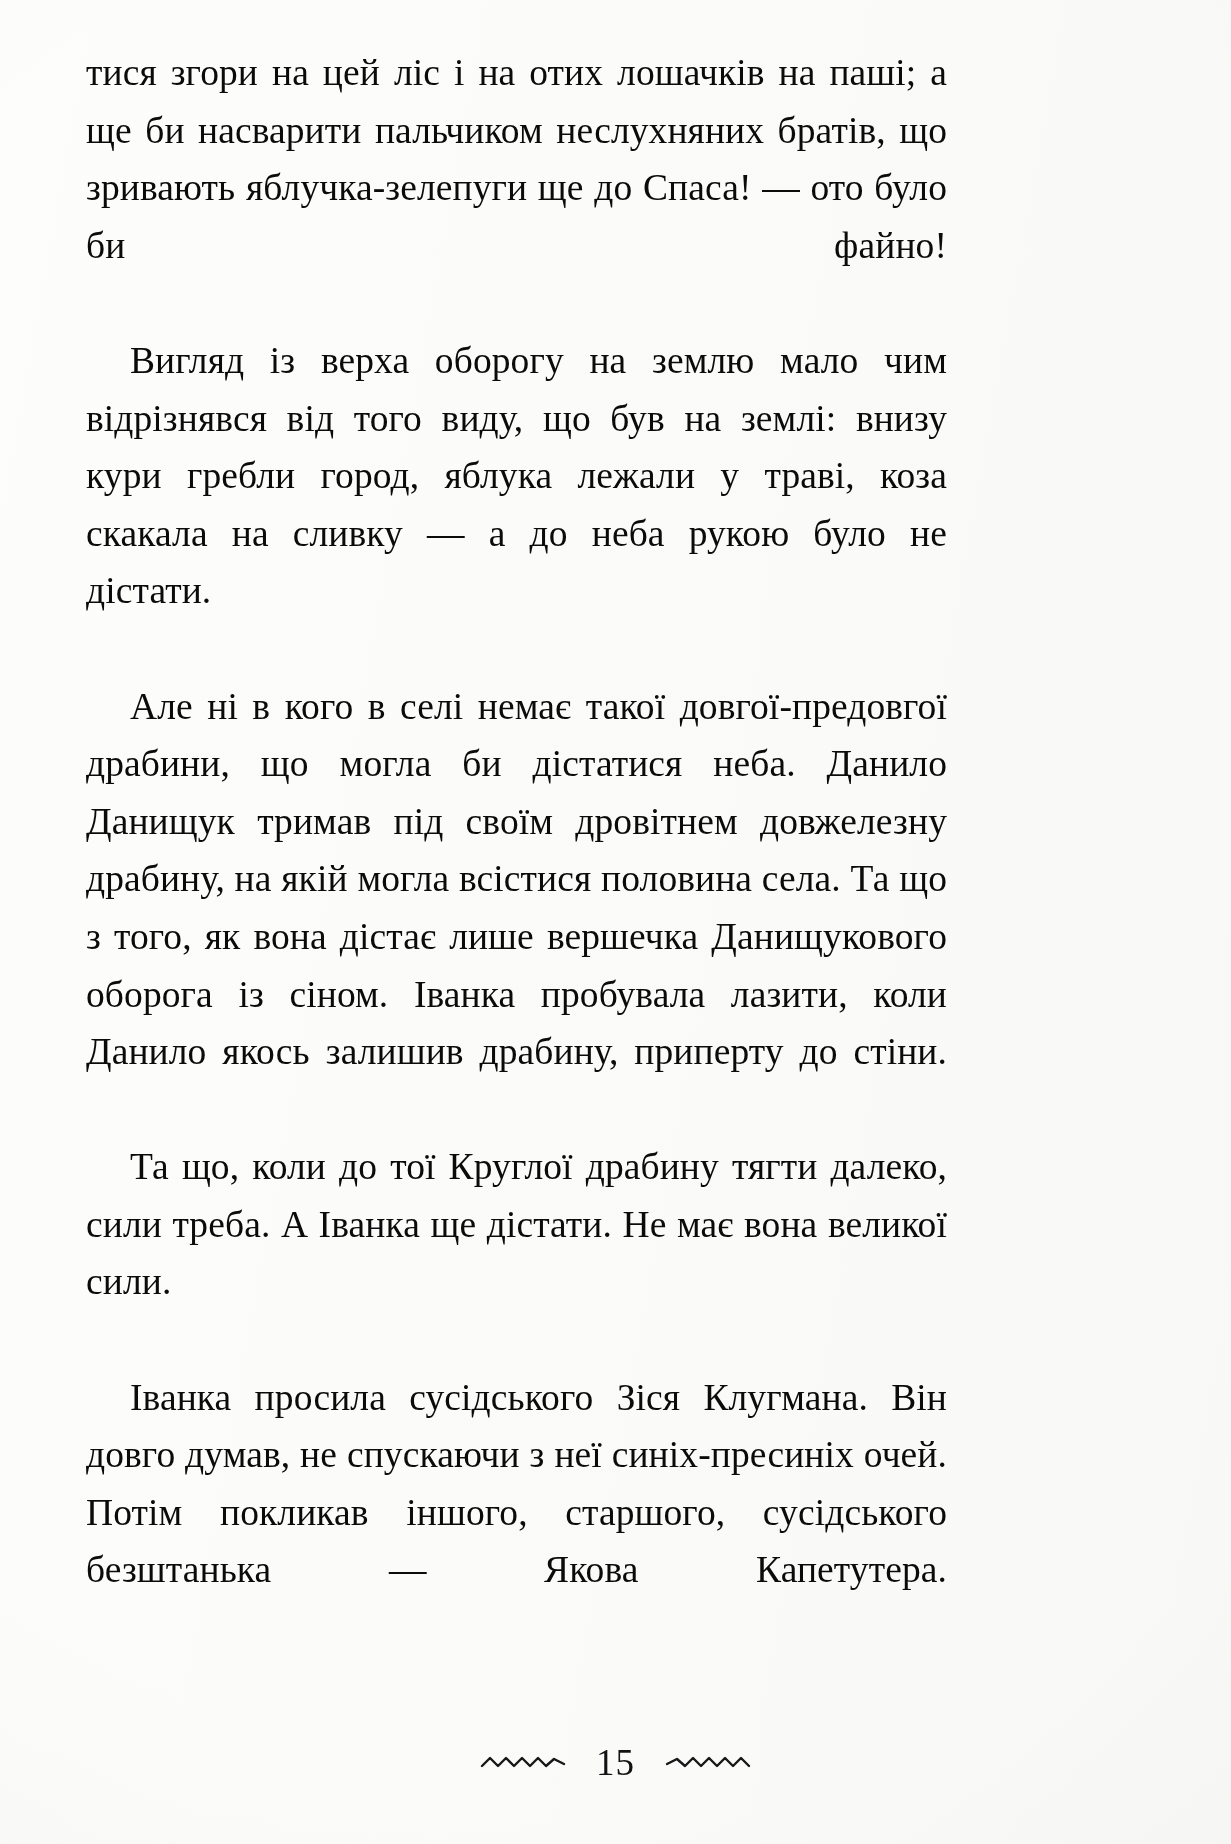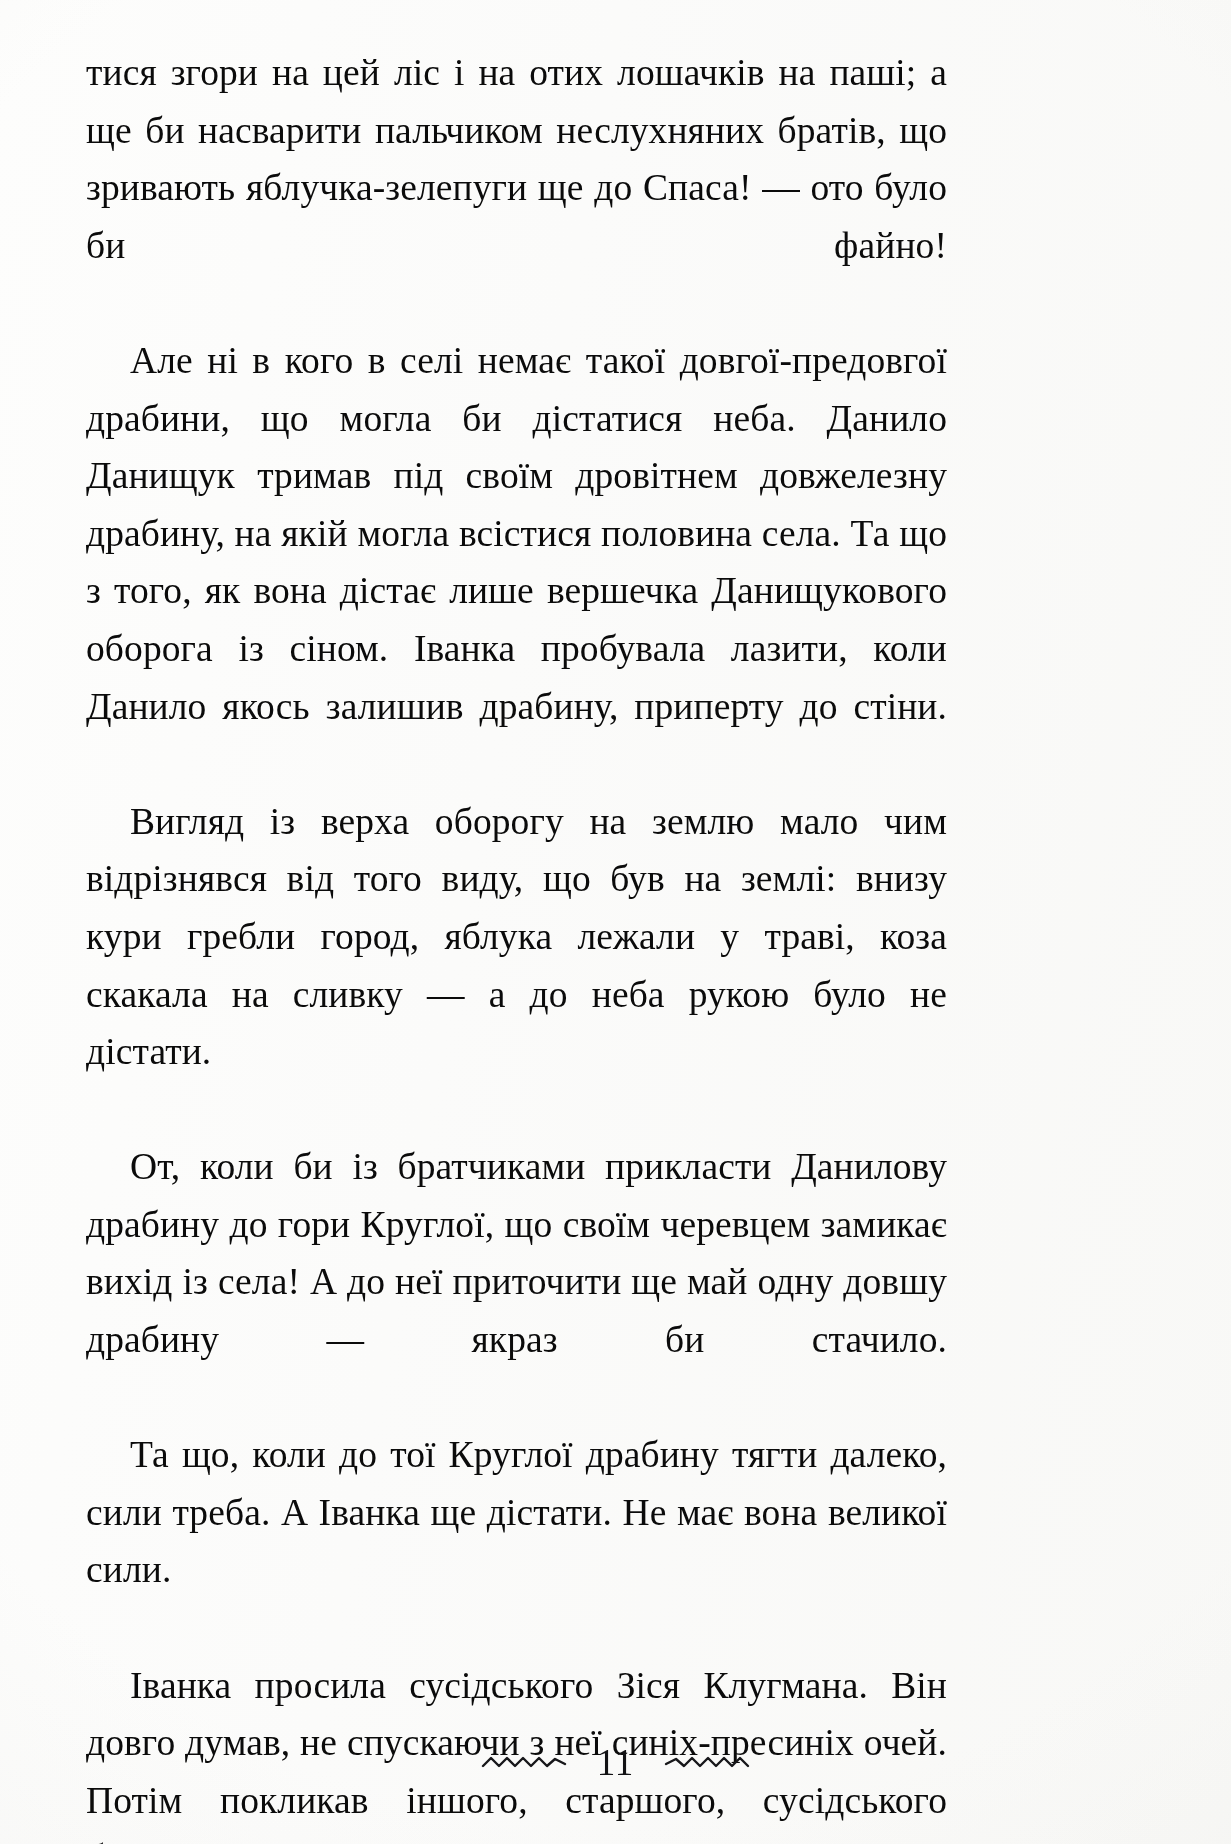--- a/index.html
+++ b/index.html
@@ -100,31 +100,30 @@
 </style>
 </head>
 <body>
 
 <div class="paper-texture"></div>
 
 <div class="page">
 
   <div class="textblock">
     <p class="para">тися згори на цей ліс і на отих лошачків на паші; а ще би насварити пальчиком неслухняних братів, що зривають яблучка-зелепуги ще до Спаса! — ото було би файно!</p>
+    <p class="para indent">Вигляд із верха оборогу на землю мало чим відрізнявся від того виду, що був на землі: внизу кури гребли город, яблука лежали у траві, коза скакала на сливку — а до неба рукою було не дістати.</p>
     <p class="para indent">Але ні в кого в селі немає такої довгої-предовгої драбини, що могла би дістатися неба. Данило Данищук тримав під своїм дровітнем довжелезну драбину, на якій могла всістися половина села. Та що з того, як вона дістає лише вершечка Данищукового оборога із сіном. Іванка пробувала лазити, коли Данило якось залишив драбину, приперту до стіни.</p>
-    <p class="para indent">Вигляд із верха оборогу на землю мало чим відрізнявся від того виду, що був на землі: внизу кури гребли город, яблука лежали у траві, коза скакала на сливку — а до неба рукою було не дістати.</p>
-    <p class="para indent">От, коли би із братчиками прикласти Данилову драбину до гори Круглої, що своїм черевцем замикає вихід із села! А до неї приточити ще май одну довшу драбину — якраз би стачило.</p>
     <p class="para indent">Та що, коли до тої Круглої драбину тягти далеко, сили треба. А Іванка ще дістати. Не має вона великої сили.</p>
     <p class="para indent">Іванка просила сусідського Зіся Клугмана. Він довго думав, не спускаючи з неї синіх-пресиніх очей. Потім покликав іншого, старшого, сусідського безштанька — Якова Капетутера.</p>
 
   </div>
 
   <div class="footer">
     <svg class="ornament" viewBox="0 0 86 26">
       <polyline points="2,16 10,8 18,16 26,8 34,16 42,8 50,16 58,8 66,16 74,9 84,14"></polyline>
     </svg>
-    <span class="folio">11</span>
+    <span class="folio">15</span>
     <svg class="ornament" viewBox="0 0 86 26">
       <polyline points="2,14 12,9 20,16 28,8 36,16 44,8 52,16 60,8 68,16 76,8 84,16"></polyline>
     </svg>
   </div>
 
 </div>
 
 </body></html>

